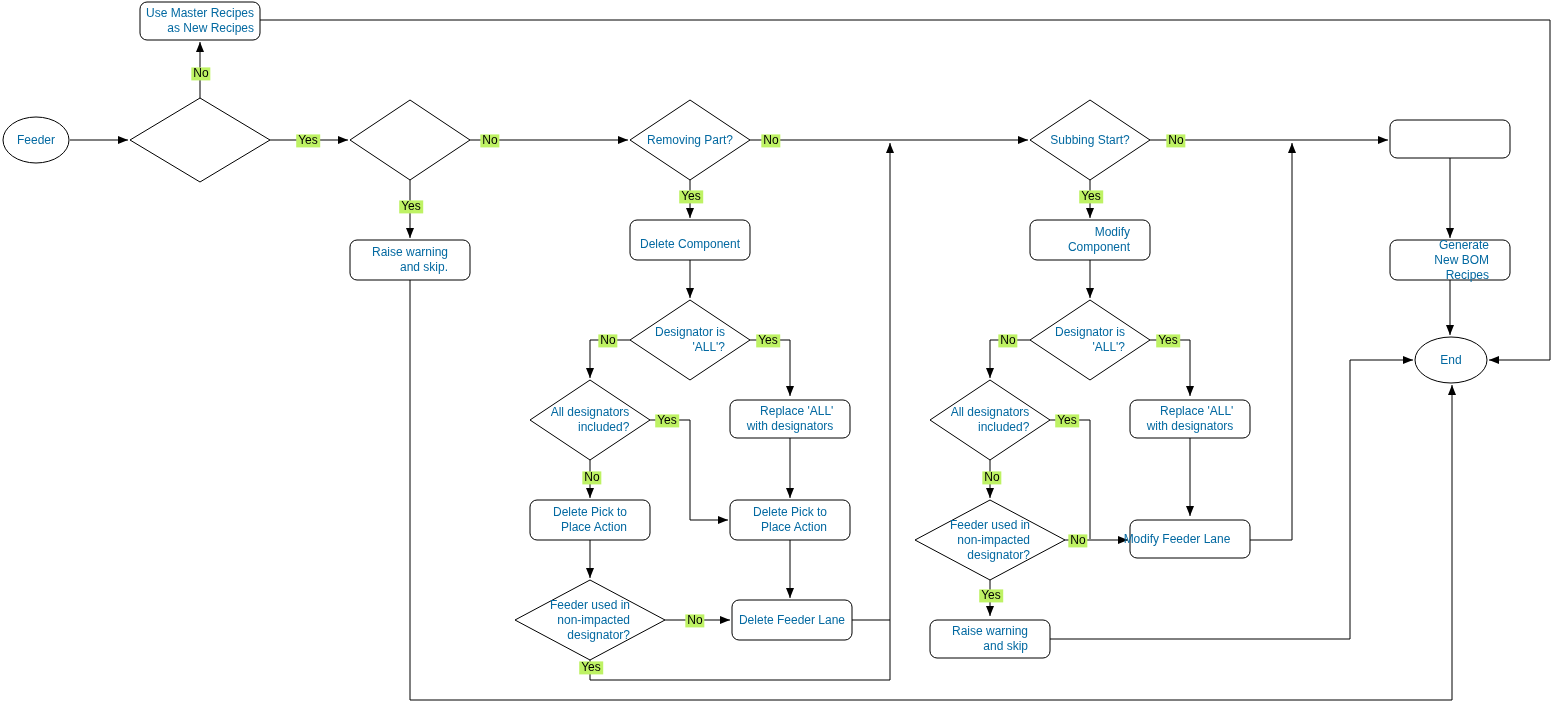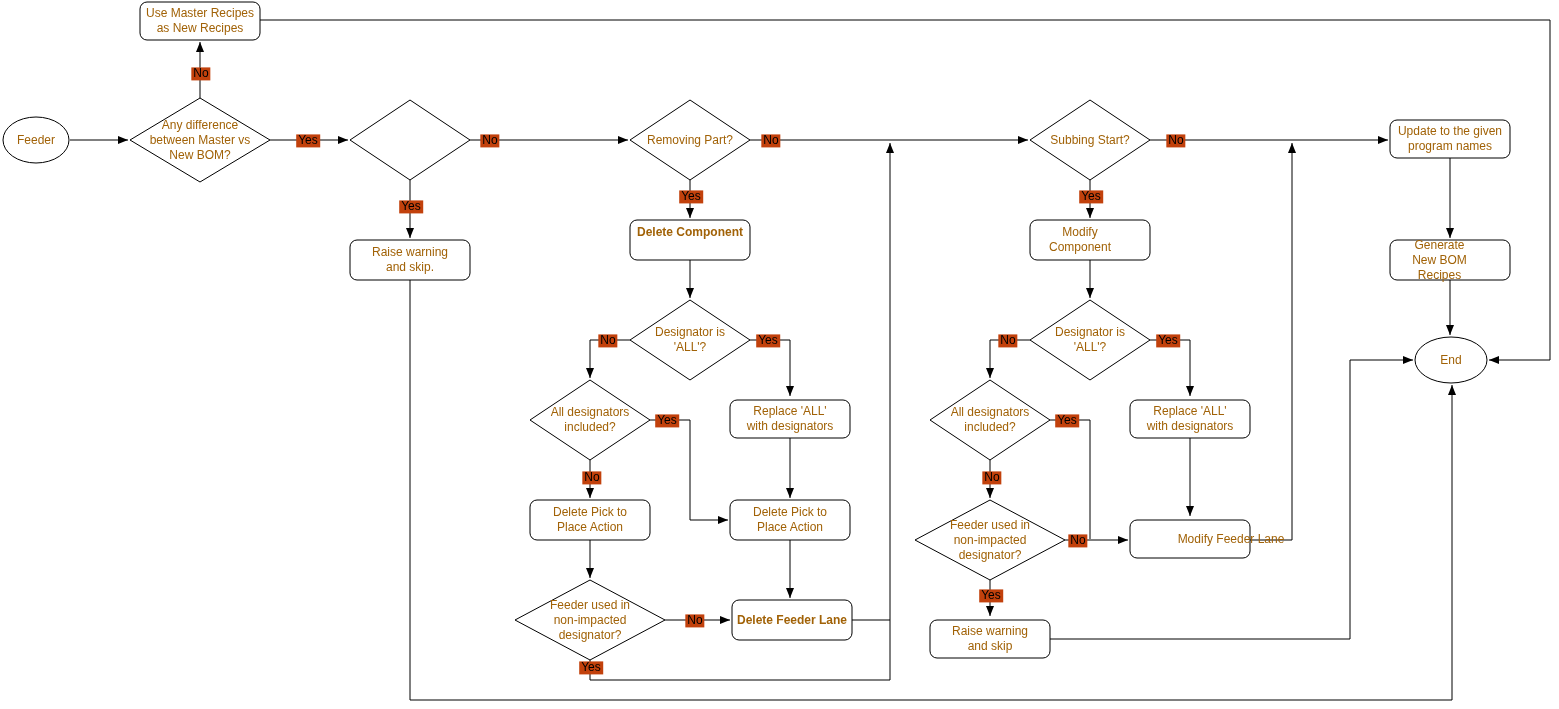--- a/index.html
+++ b/index.html
@@ -2,23 +2,23 @@
 <html><head>
 <meta charset="utf-8">
 <style>
   html,body{margin:0;padding:0;background:#ffffff;}
   #canvas{position:relative;width:1559px;height:709px;background:#ffffff;overflow:hidden;
           font-family:"Liberation Sans",sans-serif;}
   svg{position:absolute;left:0;top:0;}
   .wire{fill:none;stroke:#000000;stroke-width:1;}
   .shape{fill:#ffffff;stroke:#000000;stroke-width:1;}
   .node-label{position:absolute;display:flex;align-items:center;justify-content:center;
-      text-align:center;font-size:12px;line-height:1.25;color:#a16207;white-space:pre-line;
+      text-align:right;font-size:12px;line-height:1.25;color:#0369a1;white-space:pre-line;
       pointer-events:none;}
-  .edge-label{position:absolute;transform:translate(-50%,-50%);background:#c2410c;
+  .edge-label{position:absolute;transform:translate(-50%,-50%);background:#bef264;
       font-size:12px;color:#000000;padding:0 2px;line-height:1.1;pointer-events:none;}
 </style>
 </head>
 <body>
 
 <div id="canvas">
 
   <svg width="1559" height="709" viewBox="0 0 1559 709">
     <defs>
       <marker id="arr" markerWidth="12" markerHeight="12" refX="11" refY="6" orient="auto" markerUnits="userSpaceOnUse">
@@ -84,57 +84,52 @@
     <rect class="shape" x="1130" y="520" width="120" height="38" rx="7"></rect>
     <rect class="shape" x="930" y="620" width="120" height="38" rx="7"></rect>
     <rect class="shape" x="1390" y="120" width="120" height="38" rx="7"></rect>
     <rect class="shape" x="1390" y="240" width="120" height="40" rx="7"></rect>
     <ellipse class="shape" cx="1451" cy="360" rx="36" ry="23"></ellipse>
   </svg>
 
   <div class="node-label" style="left:2px;top:117px;width:68px;height:46px;">Feeder</div>
   <div class="node-label" style="left:140px;top:2px;width:120px;height:38px;">Use Master Recipes
 as New Recipes</div>
-  <div class="node-label" style="left:133px;top:102px;width:134px;height:76px;">Any difference
-between Master vs
-New BOM?</div>
   <div class="node-label" style="left:350px;top:240px;width:120px;height:40px;">Raise warning
 and skip.</div>
   <div class="node-label" style="left:630px;top:104px;width:120px;height:72px;">Removing Part?</div>
-  <div class="node-label" style="left:630px;top:220px;width:120px;height:24px;font-weight:bold;">Delete Component</div>
+  <div class="node-label" style="left:630px;top:232px;width:120px;height:24px;">Delete Component</div>
   <div class="node-label" style="left:630px;top:304px;width:120px;height:72px;">Designator is
 'ALL'?</div>
   <div class="node-label" style="left:530px;top:384px;width:120px;height:72px;">All designators
 included?</div>
   <div class="node-label" style="left:730px;top:400px;width:120px;height:38px;">Replace 'ALL'
 with designators</div>
   <div class="node-label" style="left:530px;top:500px;width:120px;height:40px;">Delete Pick to
 Place Action</div>
   <div class="node-label" style="left:730px;top:500px;width:120px;height:40px;">Delete Pick to
 Place Action</div>
   <div class="node-label" style="left:515px;top:582px;width:150px;height:76px;">Feeder used in
 non-impacted
 designator?</div>
-  <div class="node-label" style="left:732px;top:600px;width:120px;height:40px;font-weight:bold;">Delete Feeder Lane</div>
+  <div class="node-label" style="left:732px;top:600px;width:120px;height:40px;">Delete Feeder Lane</div>
   <div class="node-label" style="left:1030px;top:104px;width:120px;height:72px;">Subbing Start?</div>
   <div class="node-label" style="left:1030px;top:220px;width:100px;height:40px;">Modify Component</div>
   <div class="node-label" style="left:1030px;top:304px;width:120px;height:72px;">Designator is
 'ALL'?</div>
   <div class="node-label" style="left:930px;top:384px;width:120px;height:72px;">All designators
 included?</div>
   <div class="node-label" style="left:1130px;top:400px;width:120px;height:38px;">Replace 'ALL'
 with designators</div>
   <div class="node-label" style="left:915px;top:502px;width:150px;height:76px;">Feeder used in
 non-impacted
 designator?</div>
-  <div class="node-label" style="left:1176px;top:520px;width:110px;height:38px;">Modify Feeder Lane</div>
+  <div class="node-label" style="left:1122px;top:520px;width:110px;height:38px;">Modify Feeder Lane</div>
   <div class="node-label" style="left:930px;top:620px;width:120px;height:38px;">Raise warning
 and skip</div>
-  <div class="node-label" style="left:1390px;top:120px;width:120px;height:38px;">Update to the given
-program names</div>
   <div class="node-label" style="left:1390px;top:240px;width:99px;height:40px;">Generate
 New BOM Recipes</div>
   <div class="node-label" style="left:1415px;top:337px;width:72px;height:46px;">End</div>
 
   <span class="edge-label" style="left:201px;top:74px;">No</span>
   <span class="edge-label" style="left:308px;top:141px;">Yes</span>
   <span class="edge-label" style="left:490px;top:141px;">No</span>
   <span class="edge-label" style="left:411px;top:207px;">Yes</span>
   <span class="edge-label" style="left:771px;top:141px;">No</span>
   <span class="edge-label" style="left:691px;top:197px;">Yes</span>

